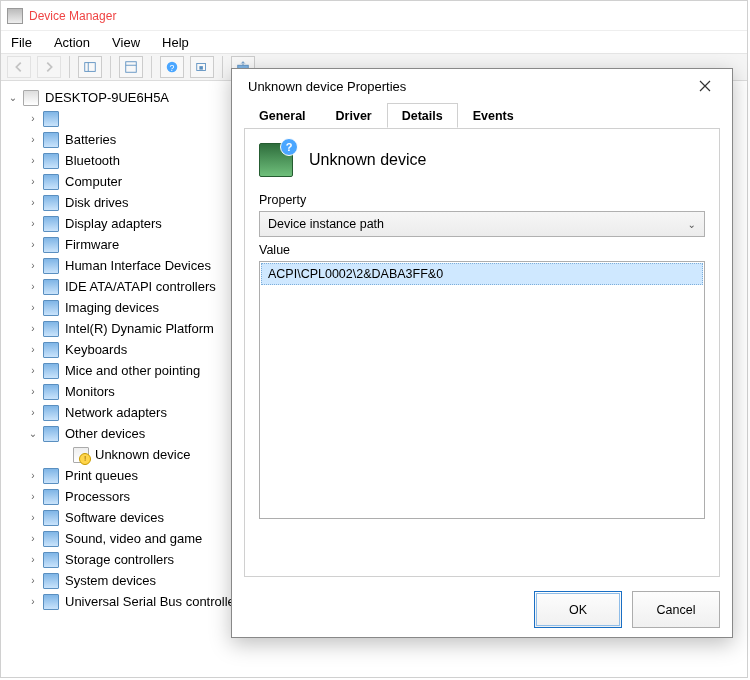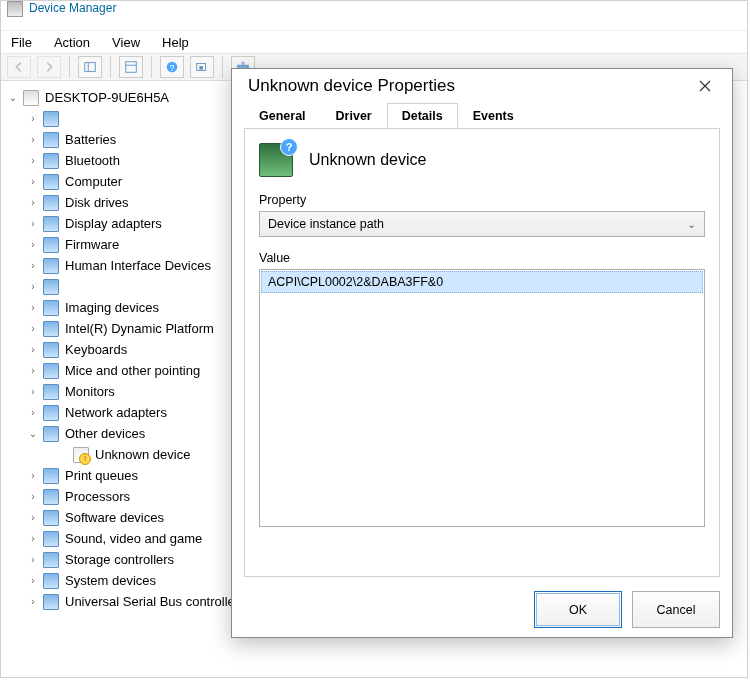--- a/index.html
+++ b/index.html
@@ -1,18 +1,18 @@
 <!DOCTYPE html>
 <html><head>
 <meta charset="utf-8">
 <style>
   * { box-sizing: border-box; font-family: "Segoe UI", Tahoma, sans-serif; }
   body { margin:0; padding:0; width:750px; height:680px; background:#fff; overflow:hidden; position:relative;}
   .main-window { border:1px solid #d0d0d0; width:748px; height:678px; position:relative; background:#fff;}
-  .titlebar { height:30px; background:#fff; display:flex; padding-left:6px; font-size:12px; color:#0369a1; border-bottom:1px solid #eee;}
+  .titlebar { height:30px; background:#fff; display:flex; align-items:center; padding-left:6px; font-size:12px; color:#ef4444; border-bottom:1px solid #eee;}
   .titlebar .ticon { width:16px; height:16px; margin-right:6px; background:linear-gradient(#bbb,#eee); border:1px solid #999;}
   .menubar { height:22px; display:flex; align-items:center; font-size:13px; gap:22px; padding-left:10px;}
   .menubar span { cursor:default; }
   .toolbar { height:28px; border-top:1px solid #e5e5e5; border-bottom:1px solid #dcdcdc; background:#f5f5f5; display:flex; align-items:center; padding-left:6px; gap:6px;}
   .tbtn { width:24px; height:22px; border:1px solid #ccc; background:#f8f8f8; display:flex; align-items:center; justify-content:center; font-size:11px; color:#555;}
   .tbtn.disabled { opacity:.45; }
   .tbtn svg { width:14px; height:14px; }
   .tsep { width:1px; height:22px; background:#d0d0d0; margin:0 2px;}
   .tree { position:absolute; top:82px; left:0; right:0; bottom:0; padding:4px 0; font-size:13px; overflow:hidden;}
   .tree-row { height:21px; display:flex; align-items:center; padding-left:6px; }
@@ -20,32 +20,32 @@
   .tree-row.depth2 { padding-left:56px;}
   .expander { width:12px; height:12px; margin-right:4px; display:flex; align-items:center; justify-content:center; color:#666; font-size:10px;}
   .node-icon { width:16px; height:16px; margin-right:6px; background:linear-gradient(#7fb5e6,#c9e3fb); border:1px solid #5a8fc0; border-radius:1px;}
   .node-icon.pc { background:linear-gradient(#ddd,#fff); border:1px solid #aaa;}
   .node-icon.warn { position:relative; background:linear-gradient(#eee,#fff); border:1px solid #aaa;}
   .node-icon.warn::after { content:"!"; position:absolute; right:-3px; bottom:-3px; width:10px; height:10px; background:#ffd54a; border:1px solid #c79a00; border-radius:50%; font-size:8px; line-height:10px; text-align:center; color:#8a5c00;}
   .tree-row .label { white-space:nowrap; overflow:hidden; }
   
   
   .dialog { position:absolute; left:231px; top:68px; width:502px; height:570px; background:#fff; border:1px solid #888; box-shadow:0 6px 20px rgba(0,0,0,.25); }
-  .dlg-title { height:34px; display:flex; align-items:center; justify-content:space-between; padding:0 12px 0 16px; font-size:17px;}
+  .dlg-title { height:34px; display:flex; align-items:center; justify-content:space-between; padding:0 12px 0 16px; font-size:13px;}
   .dlg-close { width:30px; height:24px; display:flex; align-items:center; justify-content:center; font-size:15px; }
   .dlg-body { padding:0 12px;}
   .tabs { display:flex; border-bottom:1px solid #d0d0d0; height:26px;}
   .tab { padding:0 14px; height:25px; line-height:25px; font-size:12.5px; border:1px solid transparent; border-bottom:none; margin-bottom:-1px; cursor:default;font-weight:bold;}
   .tab.active { border:1px solid #d0d0d0; border-bottom:1px solid #fff; background:#fff;}
   .tabpanel { border:1px solid #d0d0d0; border-top:none; padding:14px 14px 10px 14px; height:448px; background:#fff;}
   .dev-row { display:flex; align-items:center; gap:16px; margin-bottom:16px;}
   .dev-icon { width:34px; height:34px; background:linear-gradient(#2e6d3c,#6fbf7b); border:1px solid #255c31; border-radius:2px; position:relative;}
   .dev-icon::after { content:"?"; position:absolute; top:-6px; right:-6px; width:16px; height:16px; background:#4aa6ff; border:1px solid #fff; border-radius:50%; color:#fff; font-size:11px; font-weight:bold; line-height:16px; text-align:center;}
   .field-label { font-size:12.5px; margin-bottom:4px;}
-  .combo { width:100%; height:26px; border:1px solid #b0b0b0; background:linear-gradient(#f6f6f6,#ececec); display:flex; align-items:center; justify-content:space-between; padding:0 8px; font-size:12.5px; margin-bottom:14px;}
+  .combo { width:100%; height:26px; border:1px solid #b0b0b0; background:linear-gradient(#f6f6f6,#ececec); display:flex; align-items:center; justify-content:space-between; padding:0 8px; font-size:12.5px; margin-bottom:6px;}
   .combo .chev { font-size:10px; color:#555;}
   .value-box { width:100%; height:258px; border:1px solid #adadad; background:#fff; font-size:12.5px; overflow:auto;}
   .value-item { padding:3px 6px; background:#cfe8ff; border:1px dotted #7daeda; margin:1px;}
   .dlg-buttons { display:flex; justify-content:flex-end; gap:10px; padding:14px 12px;}
   .btn { width:88px; height:37px; border:1px solid #adadad; background:linear-gradient(#fdfdfd,#f0f0f0); font-size:12.5px; display:flex; align-items:center; justify-content:center; cursor:default;}
   .btn.primary { border:1px solid #1a6fc4; outline:1px solid #8fbde8; outline-offset:-3px;}
 </style>
 </head>
 <body>
 
@@ -149,20 +149,21 @@
           <span class="label">Firmware</span>
         </div>
         <div class="tree-row depth1">
           <span class="expander">›</span>
           <span class="node-icon"></span>
           <span class="label">Human Interface Devices</span>
         </div>
         <div class="tree-row depth1">
           <span class="expander">›</span>
           <span class="node-icon"></span>
+          <span class="label">IDE ATA/ATAPI controllers</span>
         </div>
         <div class="tree-row depth1">
           <span class="expander">›</span>
           <span class="node-icon"></span>
           <span class="label">Imaging devices</span>
         </div>
         <div class="tree-row depth1">
           <span class="expander">›</span>
           <span class="node-icon"></span>
           <span class="label">Intel(R) Dynamic Platform</span>

